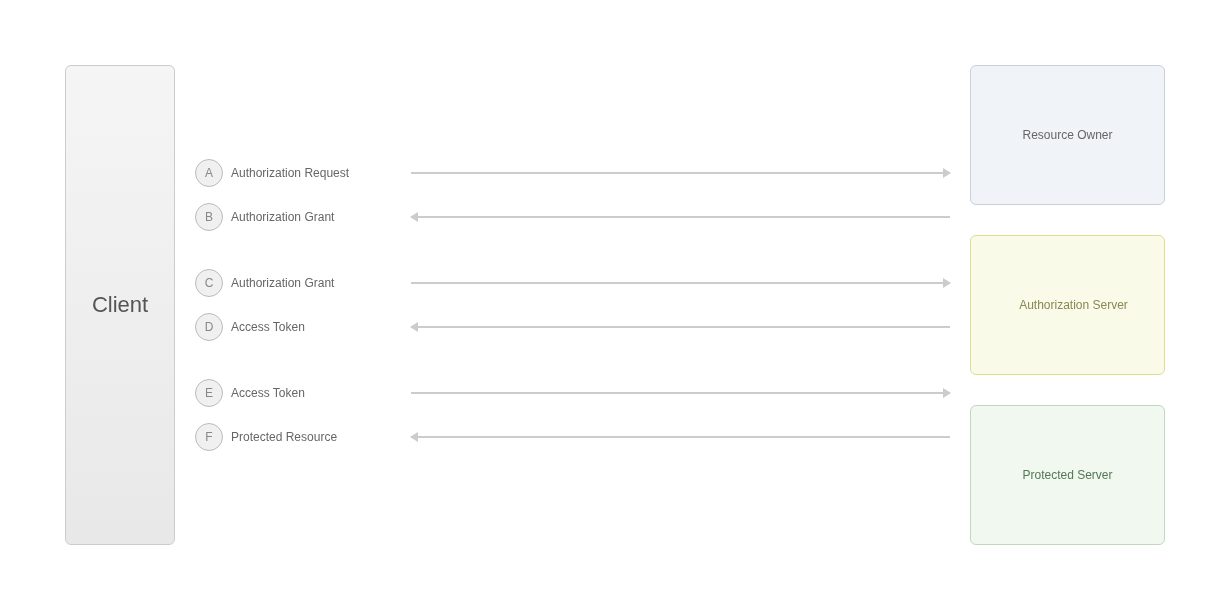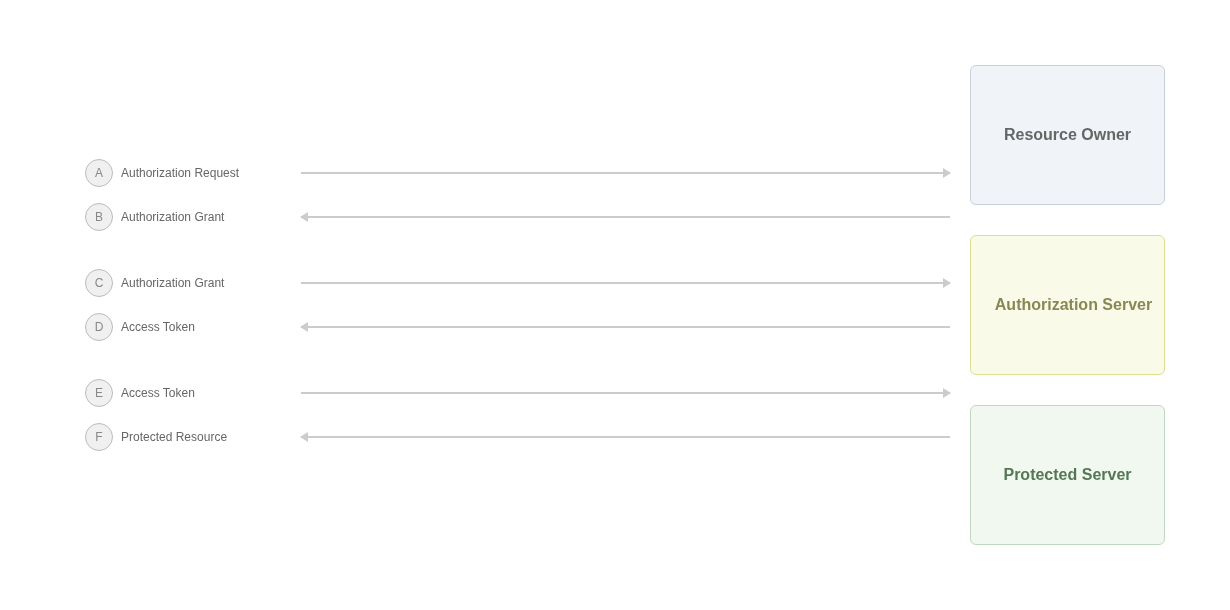--- a/index.html
+++ b/index.html
@@ -147,22 +147,22 @@
       width: 195px;
       height: 140px;
       border-radius: 6px;
       border: 1px solid #cccccc;
       display: flex;
       align-items: center;
       justify-content: center;
     }
 
     .server-box .label {
-      font-size: 16px;
-      font-weight: 700;
+      font-size: 12px;
+      font-weight: 400;
       text-align: center;
       padding: 10px;
     }
 
     .resource-owner-box {
       background: #f0f3f8;
       border-color: #c8d0de;
     }
 
     .resource-owner-box .label {
@@ -186,20 +186,23 @@
 
     .resource-server-box .label {
       color: #557755;
     }
   </style>
 </head>
 <body>
 
 <div class="diagram">
 
+  <div class="client-box">
+    <span class="label">Client</span>
+  </div>
 
   <div class="middle">
 
     <div class="arrow-group">
       <div class="arrow-row">
         <div class="step-badge">
           <span>A</span>
         </div>
         <span class="step-label">Authorization Request</span>
         <div class="arrow-line">

